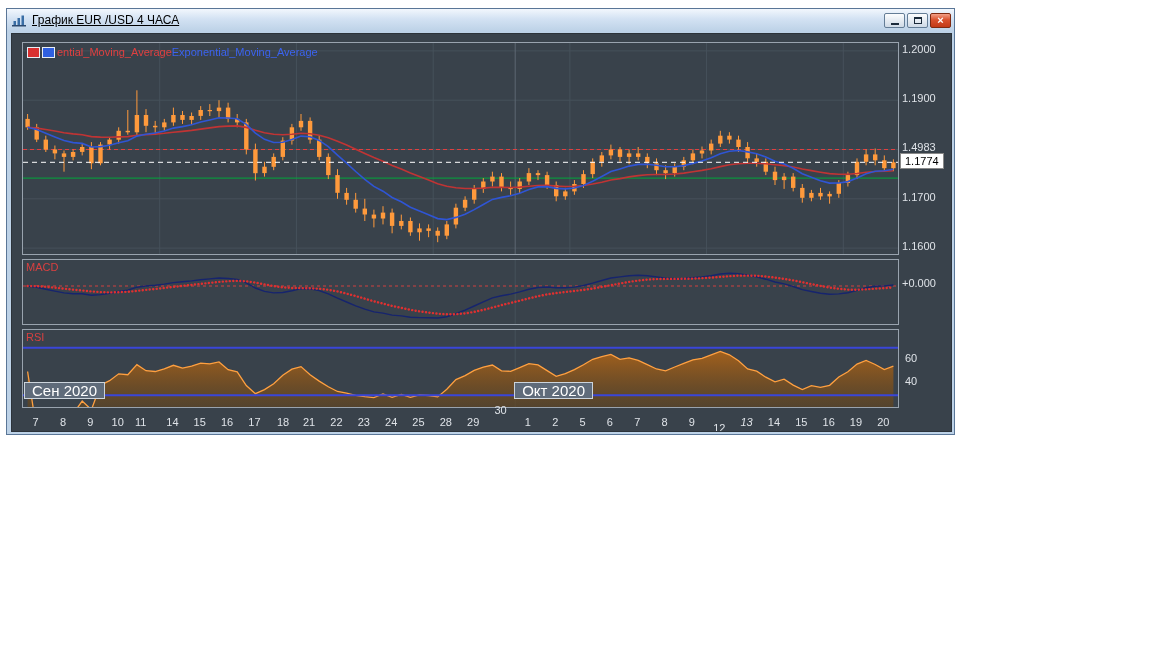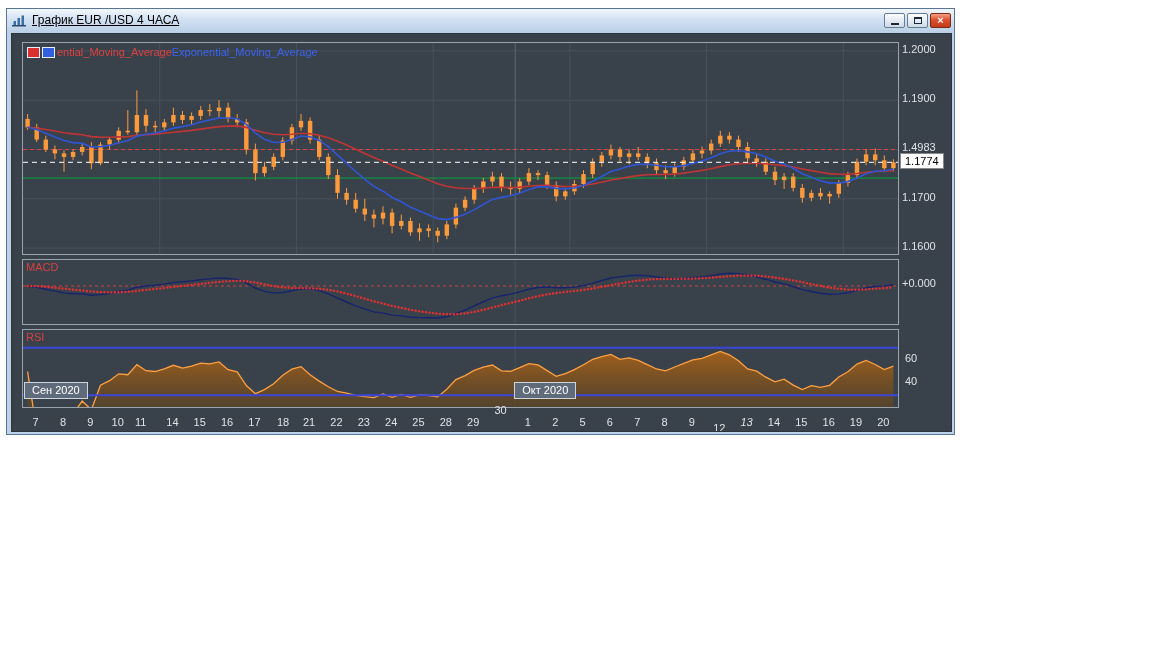--- a/index.html
+++ b/index.html
@@ -26,21 +26,21 @@
   .panel.macd{top:225px;height:64px;}
   .panel.rsi{top:295px;height:77px;}
   .legend{position:absolute;left:4px;top:3px;display:flex;align-items:center;font-size:11px;line-height:12px;}
   .chip{width:11px;height:9px;display:inline-block;border:1px solid #e8eef4;margin-right:2px;}
   .chip.red{background:#d83030;} .chip.blue{background:#3060e0;}
   .leg{white-space:nowrap;}
   .leg.red{color:#e04040;} .leg.blue{color:#3b63f0;}
   .plabel{position:absolute;left:3px;top:1px;font-size:11px;color:#d84040;}
   .axlabel{position:absolute;color:#dfe3e8;font-size:11px;line-height:13px;white-space:nowrap;}
   .badge{position:absolute;background:#5f6b7a;border:1px solid #ccd4dc;color:#fff;
-         font-size:11px;line-height:13px;padding:1px 7px;white-space:nowrap;}
+         font-size:15px;line-height:13px;padding:1px 7px;white-space:nowrap;}
   #curPrice{position:absolute;left:888px;background:#ffffff;color:#000;font-size:11px;
             line-height:12px;padding:1px 4px;border:1px solid #808archive0;border:1px solid #888;}
   #macdZero{position:absolute;left:890px;top:243px;color:#dfe3e8;font-size:11px;}
   .layer{position:absolute;left:0;top:0;width:100%;height:100%;pointer-events:none;}
 </style>
 </head>
 <body>
 
 <div class="window">
   <div class="titlebar">

